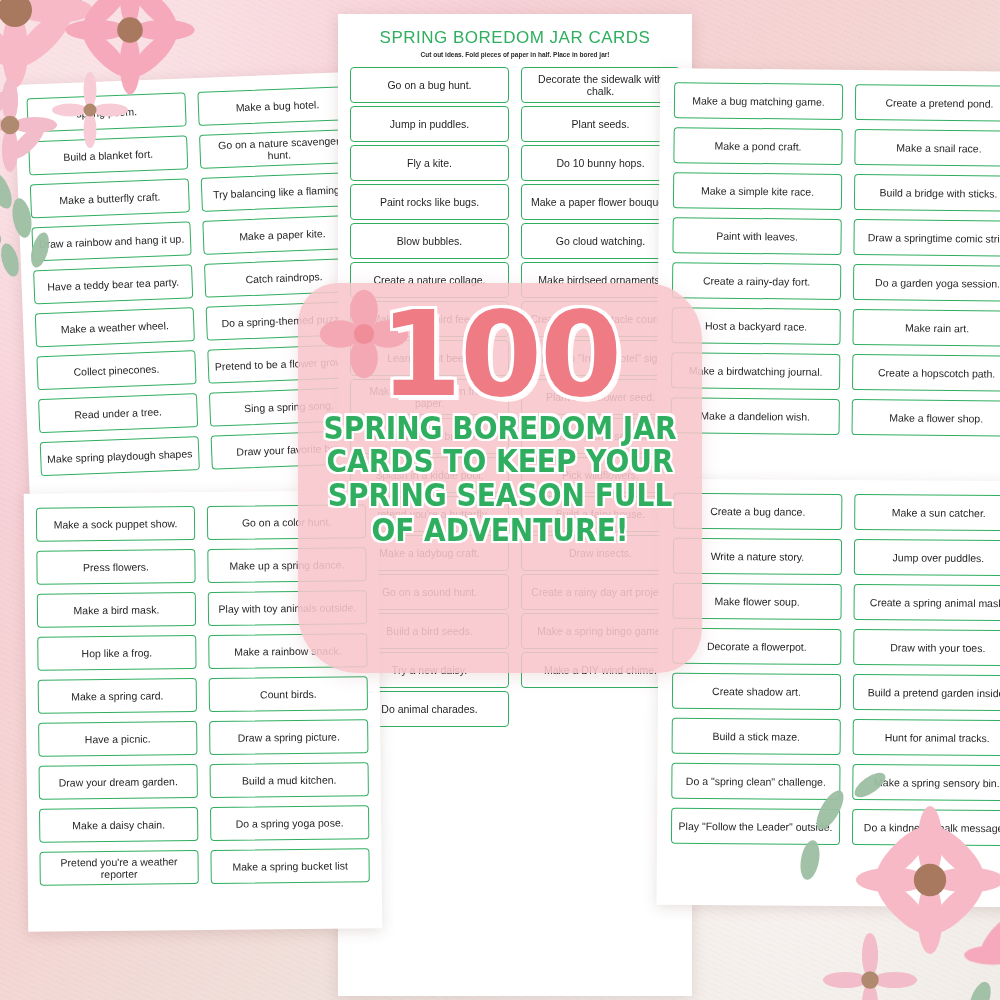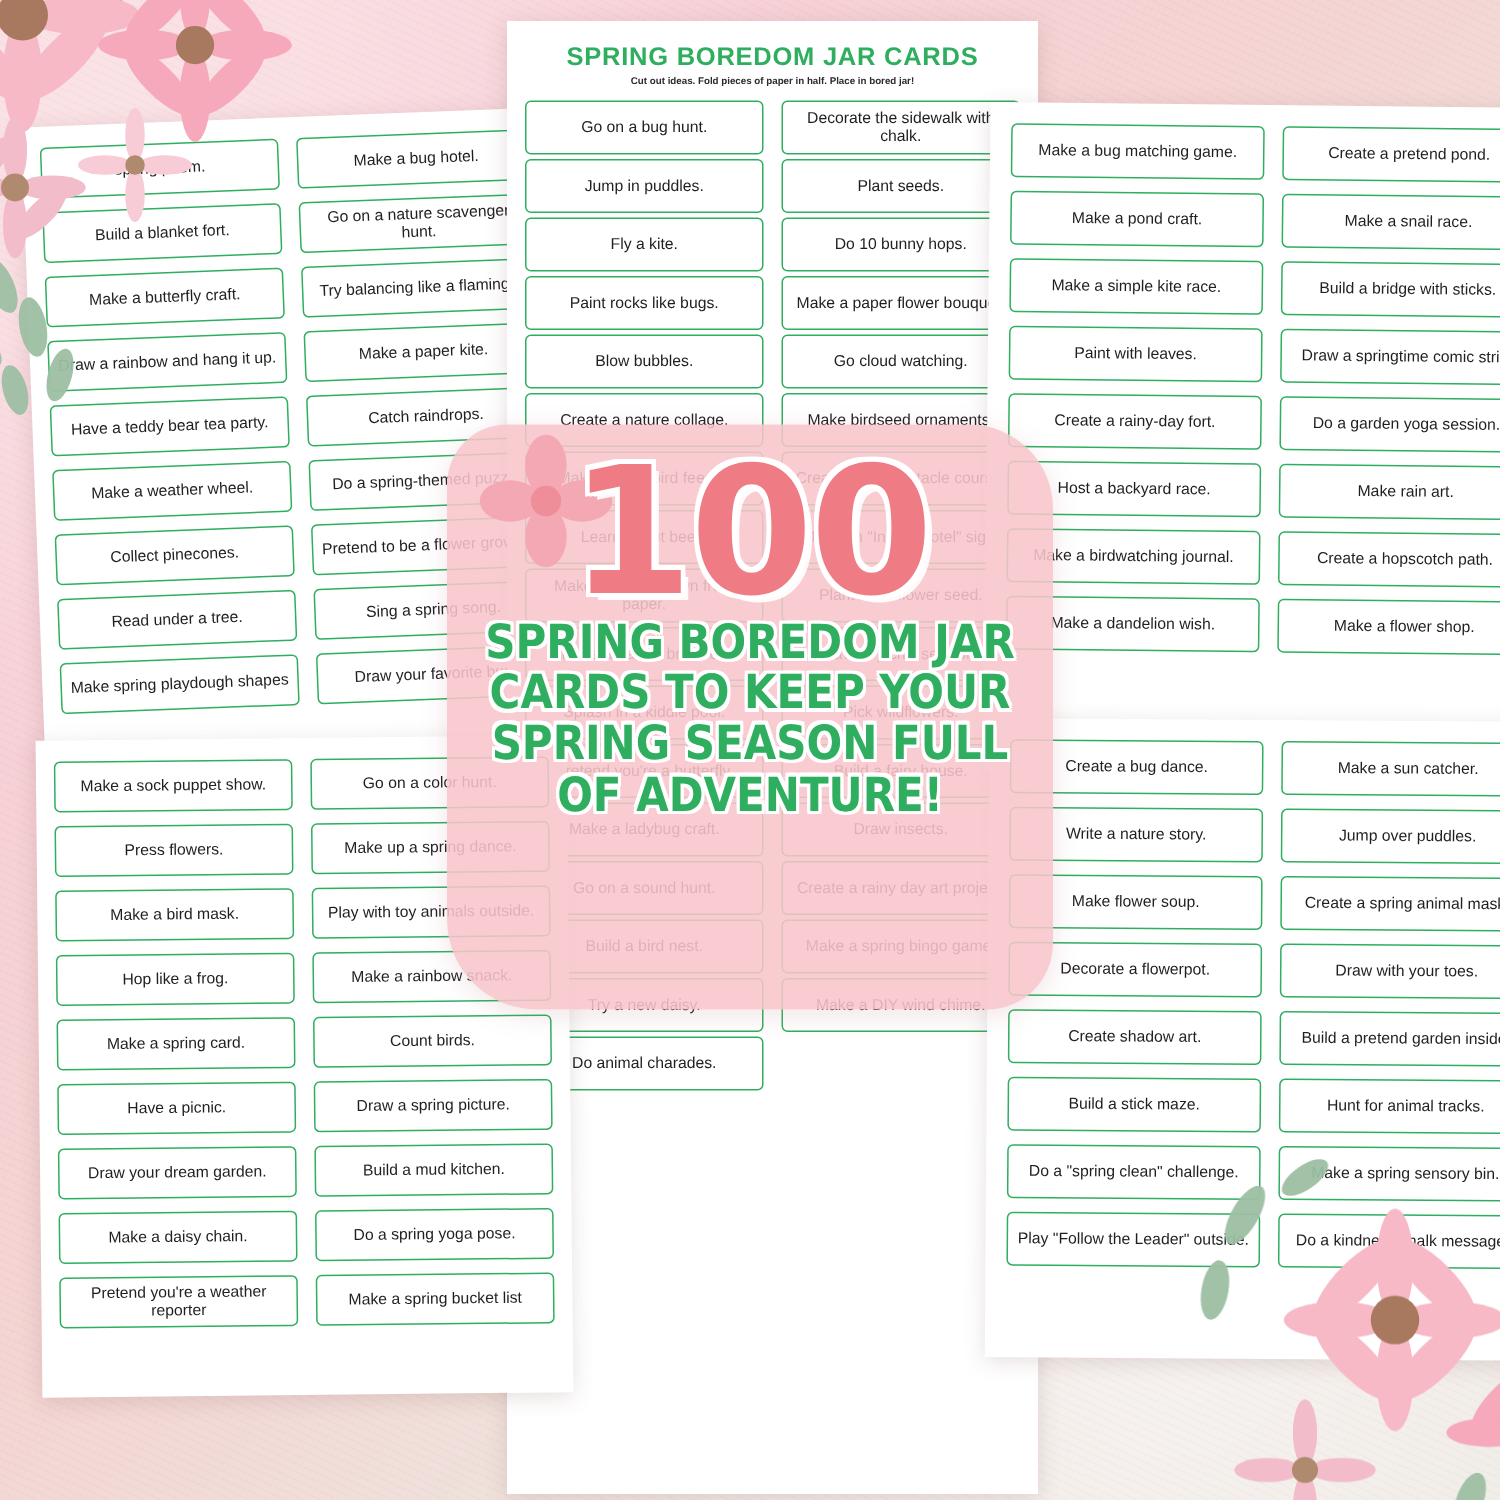--- a/index.html
+++ b/index.html
@@ -23,21 +23,21 @@
       repeating-linear-gradient(25deg, rgba(0,0,0,0.018) 0px, rgba(0,0,0,0.018) 1px, rgba(0,0,0,0) 1px, rgba(0,0,0,0) 5px);
     opacity:.8;
   }
 
   
   .sheet{
     position:absolute;background:#ffffff;
     box-shadow:0 3px 14px rgba(120,80,80,0.18);
   }
   .sheet-title{
-    text-align:center;color:#2fae5f;font-weight:bold;letter-spacing:.5px;
+    text-align:center;color:#2fae5f;font-weight:normal;letter-spacing:.5px;
   }
   .sheet-sub{
     text-align:center;color:#333;font-weight:bold;
   }
   .cards{
     display:grid;grid-template-columns:1fr 1fr;
   }
   .card{
     border:1.6px solid #2fae5f;border-radius:4px;background:#fff;
     display:flex;align-items:center;justify-content:center;text-align:center;
@@ -187,21 +187,21 @@
       <div class="card">Make a nature bracelet.</div>
       <div class="card">Have a picnic session.</div>
       <div class="card">Splash in a kiddie pool.</div>
       <div class="card">Pick wildflowers.</div>
       <div class="card">Pretend you're a butterfly.</div>
       <div class="card">Build a fairy house.</div>
       <div class="card">Make a ladybug craft.</div>
       <div class="card">Draw insects.</div>
       <div class="card">Go on a sound hunt.</div>
       <div class="card">Create a rainy day art project.</div>
-      <div class="card">Build a bird nest.</div>
+      <div class="card">Build a bird seeds.</div>
       <div class="card">Make a spring bingo game.</div>
       <div class="card">Try a new daisy.</div>
       <div class="card">Make a DIY wind chime.</div>
       <div class="card">Do animal charades.</div>
     </div>
 </div>
 
 <div class="sheet" id="sheet-c">
   <div class="cards" id="grid-c">
       <div class="card">Make a bug matching game.</div>

